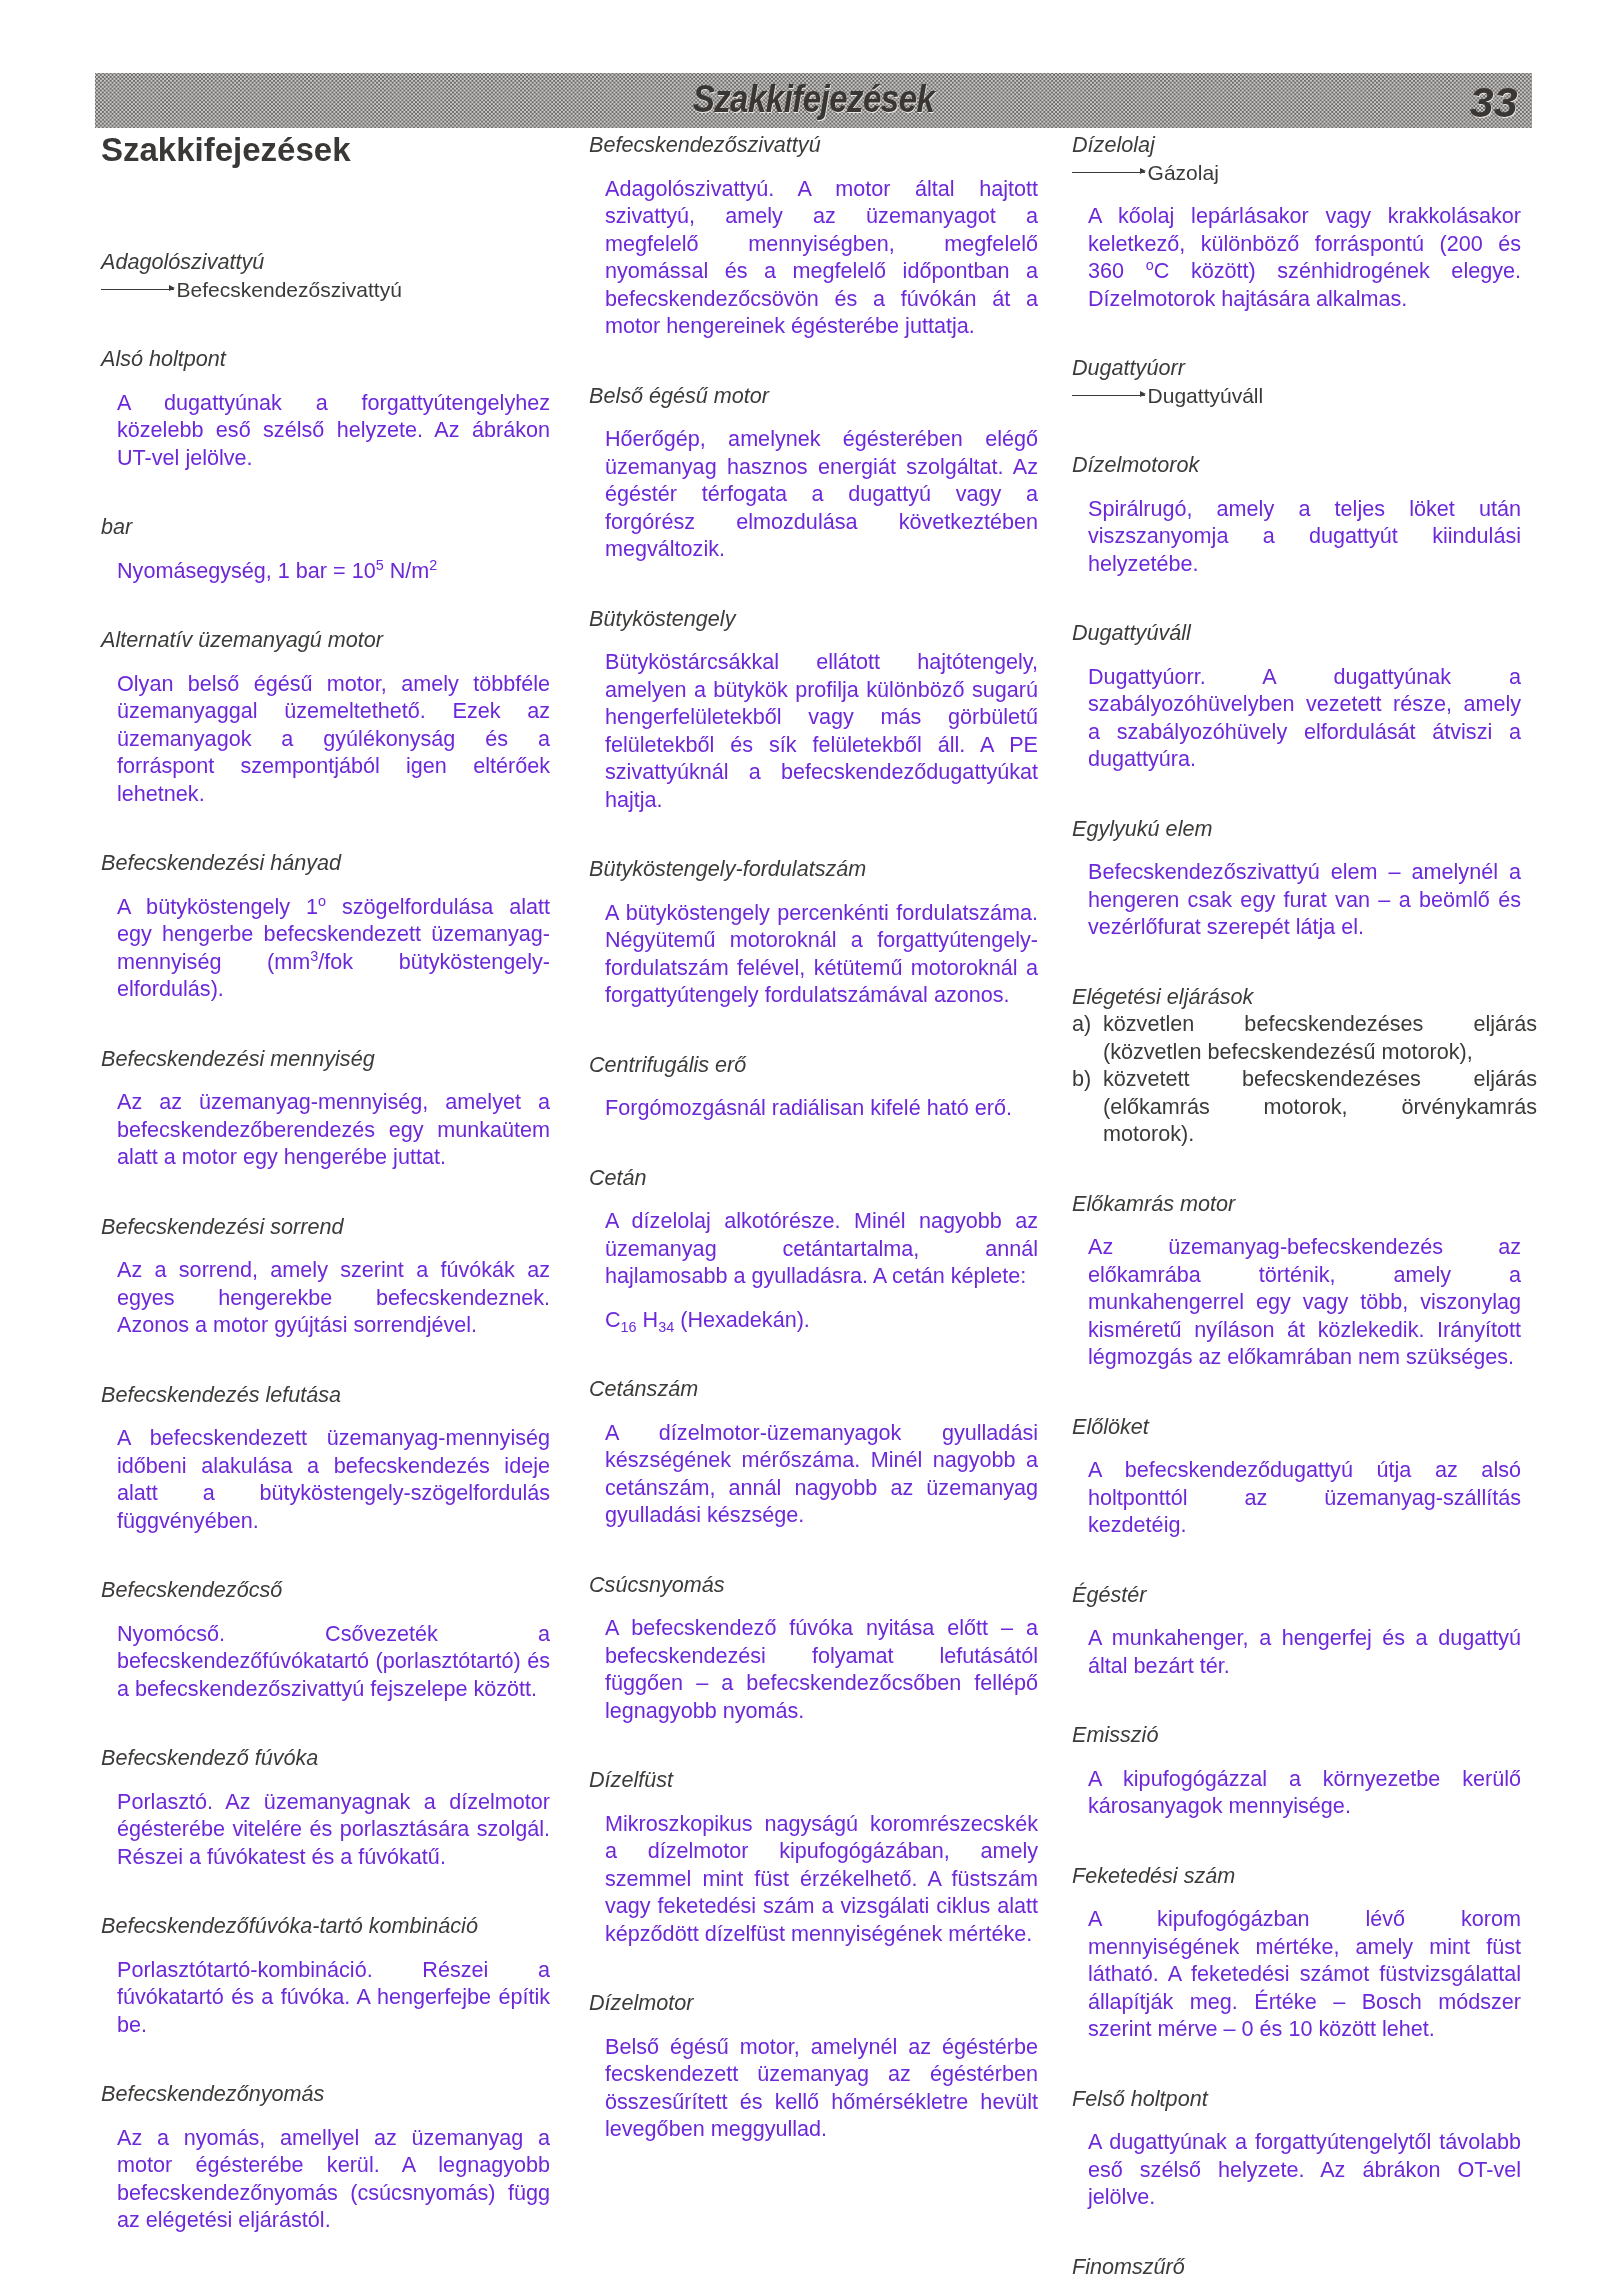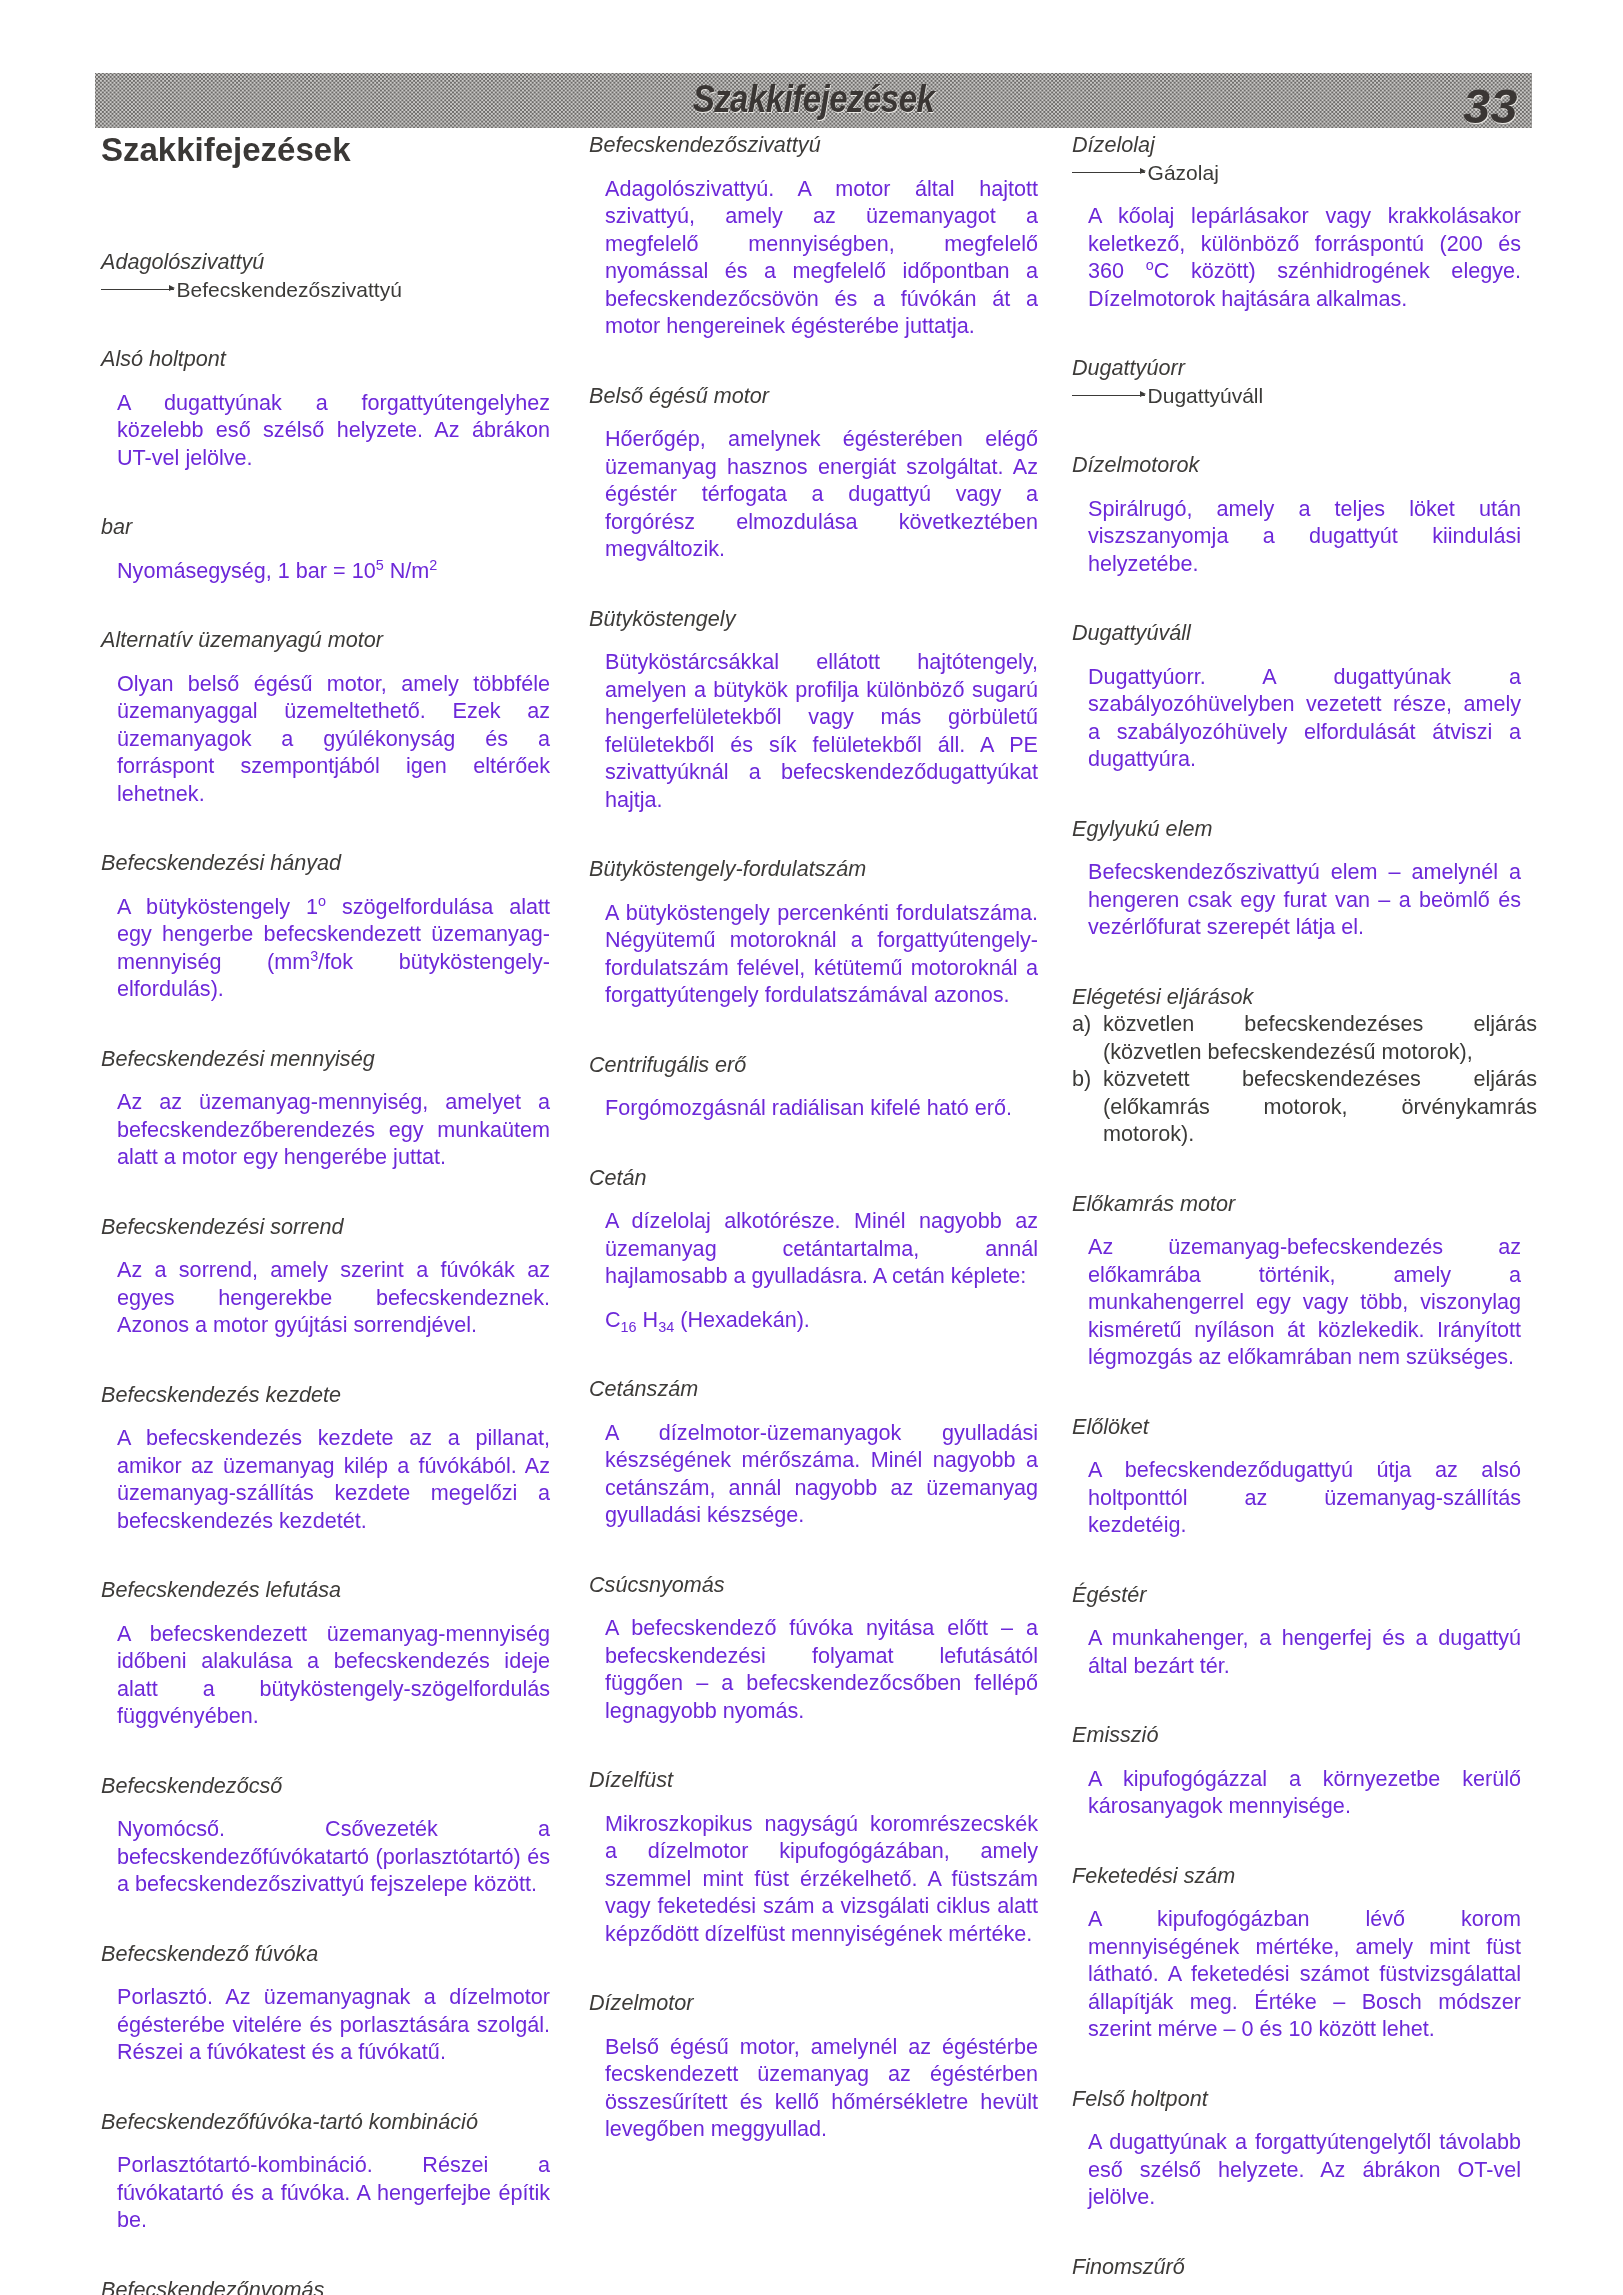--- a/index.html
+++ b/index.html
@@ -43,21 +43,21 @@
       transform: scaleX(0.85);
       text-shadow: 0.7px 0.7px 0 #eae8e4;
     }
     .page-number {
       position: absolute;
       right: 14.4px;
       top: 5.2px;
       font-family: "Liberation Sans", sans-serif;
       font-weight: bold;
       font-style: italic;
-      font-size: 49px;
+      font-size: 43px;
       color: #3a3634;
       text-shadow: 0.7px 0.7px 0 #eae8e4;
     }
     .column {
       position: absolute;
       top: 131px;
       width: 465px;
     }
     .col-1 { left: 101px; }
     .col-2 { left: 589px; }
@@ -173,24 +173,20 @@
   <div class="entry">
     <p class="term">Befecskendezési mennyiség</p>
     <p class="def">Az az üzemanyag-mennyiség, amelyet a befecskendezőberendezés egy munkaütem alatt a motor egy hengerébe juttat.</p>
   </div>
 
   <div class="entry">
     <p class="term">Befecskendezési sorrend</p>
     <p class="def">Az a sorrend, amely szerint a fúvókák az egyes hengerekbe befecskendeznek. Azonos a motor gyújtási sorrendjével.</p>
   </div>
 
-  <div class="entry">
-    <p class="term">Befecskendezés kezdete</p>
-    <p class="def">A befecskendezés kezdete az a pillanat, amikor az üzemanyag kilép a fúvókából. Az üzemanyag-szállítás kezdete megelőzi a befecskendezés kezdetét.</p>
-  </div>
 
   <div class="entry">
     <p class="term">Befecskendezés lefutása</p>
     <p class="def">A befecskendezett üzemanyag-mennyiség időbeni alakulása a befecskendezés ideje alatt a bütyköstengely-szögelfordulás függvényében.</p>
   </div>
 
   <div class="entry">
     <p class="term">Befecskendezőcső</p>
     <p class="def">Nyomócső. Csővezeték a befecskendezőfúvókatartó (porlasztótartó) és a befecskendezőszivattyú fejszelepe között.</p>
   </div>

